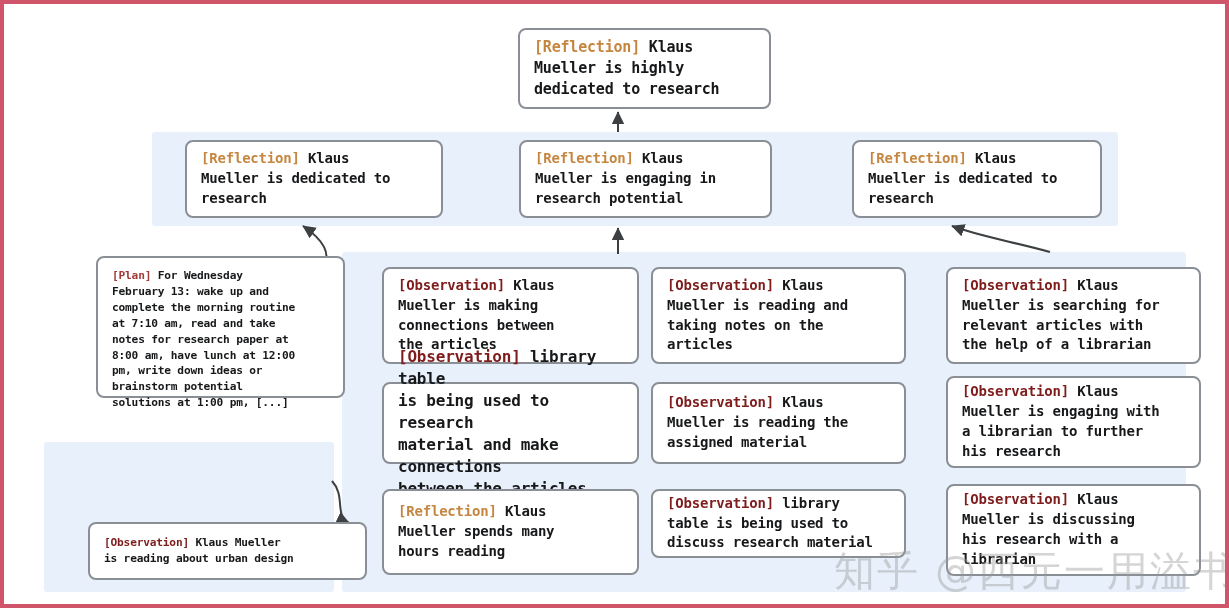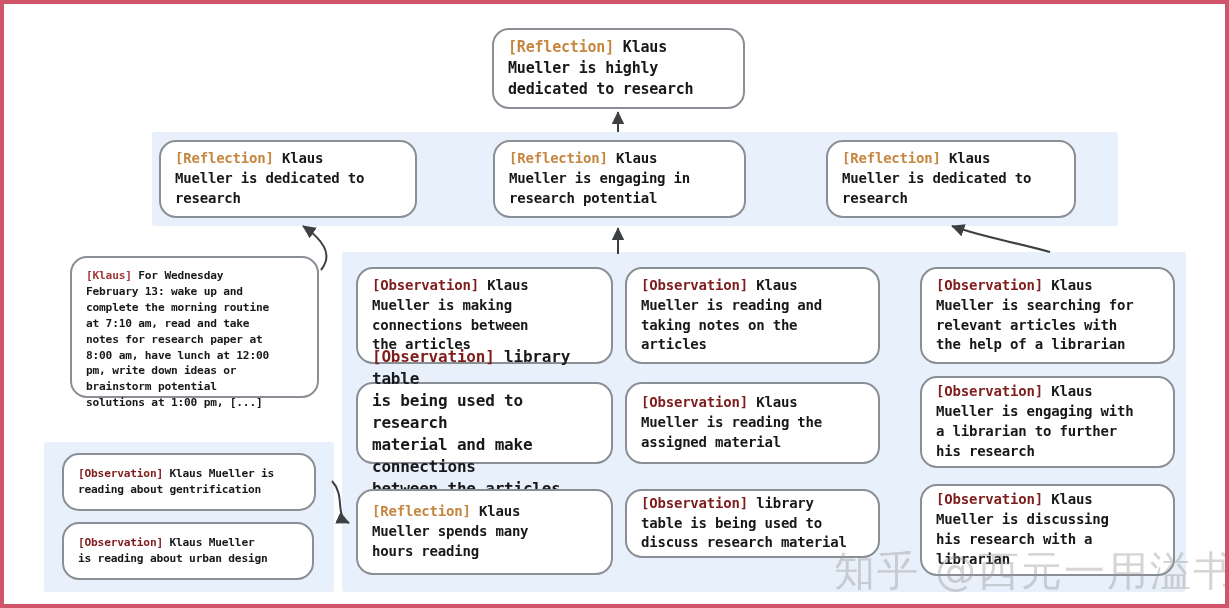--- a/index.html
+++ b/index.html
@@ -19,30 +19,31 @@
   }
   .panel {
     position: absolute;
     background: #e8f0fb;
     border-radius: 3px;
   }
   .node {
     position: absolute;
     background: #ffffff;
     border: 2px solid #8a8f96;
-    border-radius: 17px;
+    border-radius: 8px;
     box-sizing: border-box;
     display: flex;
     align-items: center;
     padding: 6px 14px;
     color: #17181a;
     font-weight: bold;
     line-height: 1.42;
     letter-spacing: -0.2px;
     white-space: pre-wrap;
+    margin-left: 26px;
   }
   .node .txt { display: block; }
   .tag-reflection { color: #c58640; font-weight: bold; }
   .tag-observation { color: #7f1d1d; font-weight: bold; }
   .tag-plan { color: #a43a3a; font-weight: bold; }
   .fs15 { font-size: 15px; }
   .fs14 { font-size: 14px; }
   .fs12 { font-size: 16px; line-height: 1.38; }
   .fs11 { font-size: 11.2px; line-height: 1.42; }
   svg.arrows {
@@ -105,36 +106,32 @@
 Mueller is engaging in
 research potential</span></span>
   </div>
   <div class="node fs14" style="left:822px; top:136px; width:250px; height:78px;">
     <span class="txt"><span class="tag-reflection">[Reflection]</span><span> Klaus
 Mueller is dedicated to
 research</span></span>
   </div>
 
   <div class="node fs11" style="left:66px; top:252px; width:249px; height:142px; align-items:flex-start; padding-top:10px;">
-    <span class="txt"><span class="tag-plan">[Klaus]</span><span> For Wednesday
+    <span class="txt"><span class="tag-plan">[Plan]</span><span> For Wednesday
 February 13: wake up and
 complete the morning routine
 at 7:10 am, read and take
 notes for research paper at
 8:00 am, have lunch at 12:00
 pm, write down ideas or
 brainstorm potential
 solutions at 1:00 pm, [...]</span></span>
   </div>
 
-  <div class="node fs11" style="left:58px; top:449px; width:254px; height:58px;">
-    <span class="txt"><span class="tag-observation">[Observation]</span><span> Klaus Mueller is
-reading about gentrification</span></span>
-  </div>
-  <div class="node fs11" style="left:58px; top:518px; width:252px; height:58px;">
+  <div class="node fs11" style="left:58px; top:518px; width:279px; height:58px;">
     <span class="txt"><span class="tag-observation">[Observation]</span><span> Klaus Mueller
 is reading about urban design</span></span>
   </div>
 
   <div class="node fs14" style="left:352px; top:263px; width:257px; height:97px;">
     <span class="txt"><span class="tag-observation">[Observation]</span><span> Klaus
 Mueller is making
 connections between
 the articles</span></span>
   </div>

